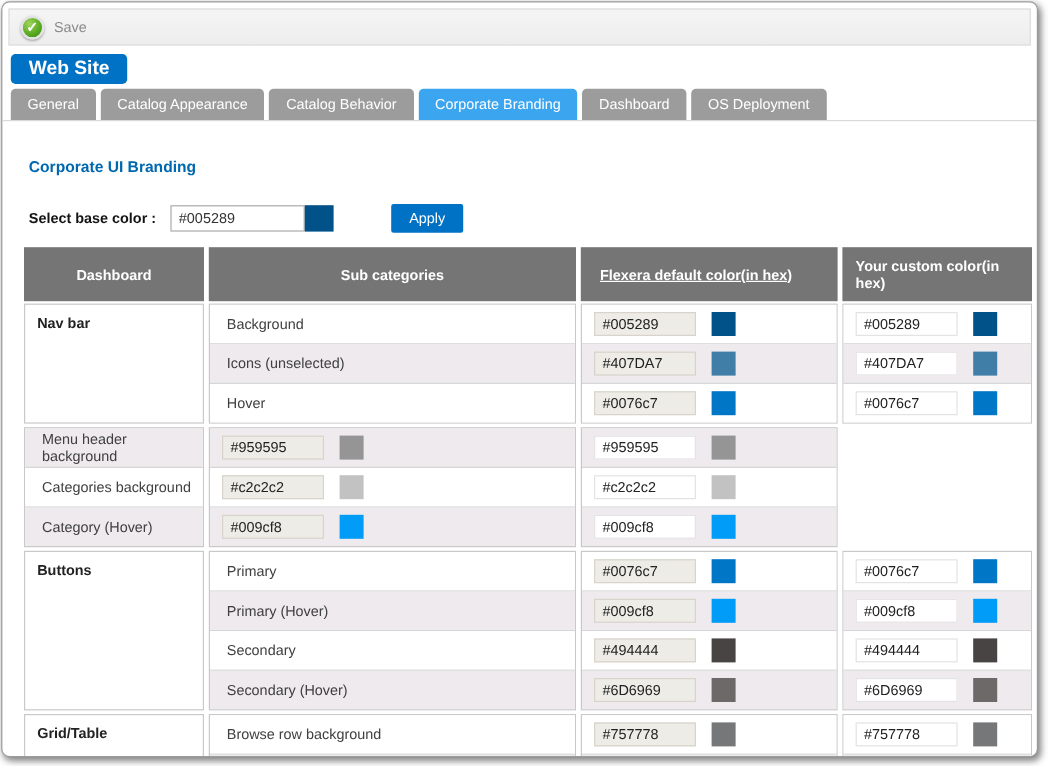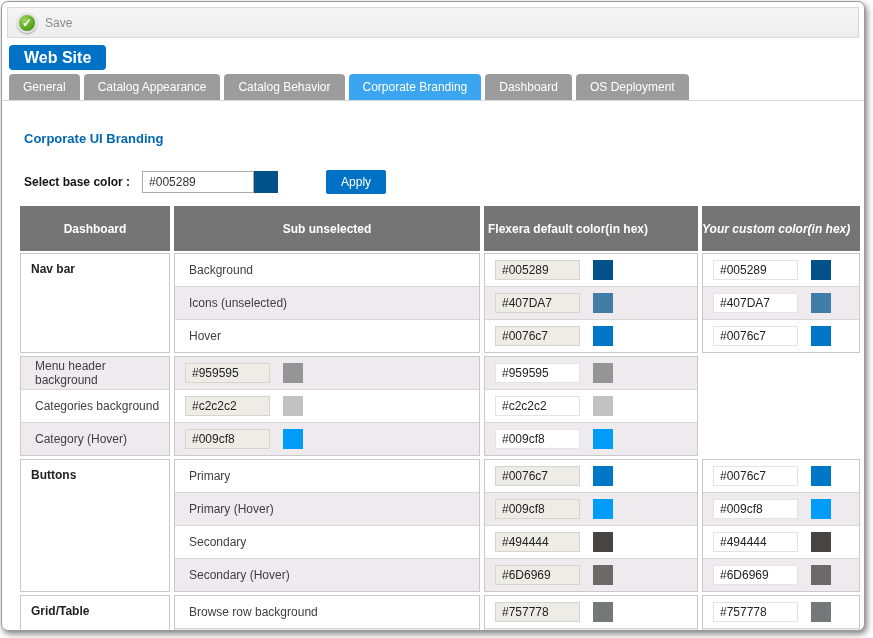--- a/index.html
+++ b/index.html
@@ -65,22 +65,22 @@
   
   .btable { margin:12px 0 0 18px; width:840px; }
   .thead, .group {
     display:grid; grid-template-columns:150px 306px 214px 158px; column-gap:4px;
   }
   .thead { margin-bottom:2px; }
   .th {
     height:45px; color:#fff; font-size:12px; font-weight:600;
     display:flex; align-items:center; justify-content:center;
   }
-  .th.left { justify-content:flex-start; padding-left:4px; }
-  .th.tight { justify-content:flex-start; padding-left:0;font-style:italic; }
+  .th.left { justify-content:flex-start; padding-left:16px;text-decoration:underline; }
+  .th.tight { justify-content:flex-start; padding-left:11px; }
   .group { margin-bottom:3px; }
   .comp-cell {
     border:1px solid #c9c9c9; background:#fff;
     padding:8px 10px; font-size:12px; font-weight:bold; color:#222;
   }
   .col { border:1px solid #c9c9c9; background:#fff; display:flex; flex-direction:column; }
   .row33 {
     height:33px; flex:0 0 33px; border-bottom:1px solid #d6d6d6;
     display:flex; align-items:center; background:#fff;
   }
@@ -123,21 +123,21 @@
   <div class="base-row">
     <span class="base-label">Select base color :</span>
     <input class="base-input" value="#005289" style="">
     <span class="base-swatch" style="background: rgb(0, 82, 137);"></span>
     <button class="apply-btn" style="background: rgb(0, 114, 198);">Apply</button>
   </div>
 
   <div class="btable">
     <div class="thead">
       <div class="th" style="background: rgb(117, 117, 117);">Dashboard</div>
-      <div class="th" style="background: rgb(117, 117, 117);">Sub unselected</div>
+      <div class="th" style="background: rgb(117, 117, 117);">Sub categories</div>
       <div class="th left" style="background: rgb(117, 117, 117);">Flexera default color(in hex)</div>
       <div class="th tight" style="background: rgb(117, 117, 117);">Your custom color(in hex)</div>
     </div>
 
     <div class="group">
       <div class="comp-cell">Nav bar</div>
       <div class="col">
         <div class="row33 sub-row">Background</div>
         <div class="row33 sub-row alt">Icons (unselected)</div>
         <div class="row33 sub-row">Hover</div>

